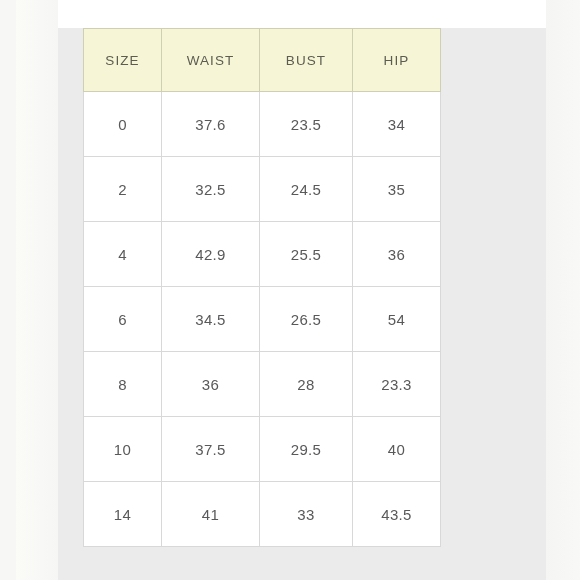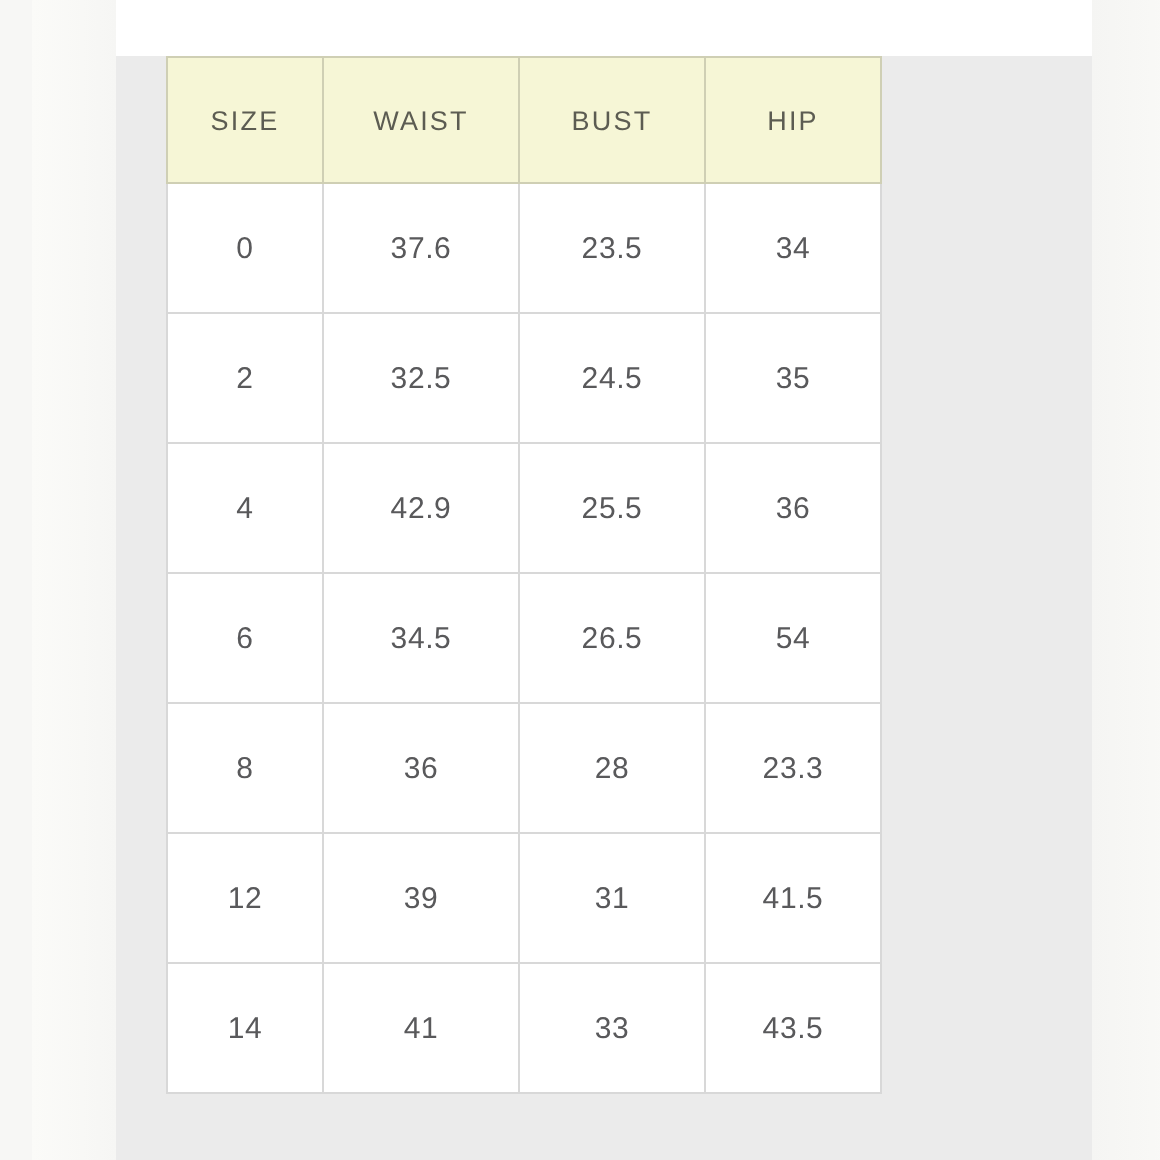--- a/index.html
+++ b/index.html
@@ -181,24 +181,24 @@
           <td>26.5</td>
           <td>54</td>
         </tr>
         <tr>
           <td>8</td>
           <td>36</td>
           <td>28</td>
           <td>23.3</td>
         </tr>
         <tr>
-          <td>12</td>
-          <td>39</td>
-          <td>31</td>
-          <td>41.5</td>
+          <td>10</td>
+          <td>37.5</td>
+          <td>29.5</td>
+          <td>40</td>
         </tr>
         <tr>
           <td>14</td>
           <td>41</td>
           <td>33</td>
           <td>43.5</td>
         </tr>
       </tbody>
     </table>
   </div>

